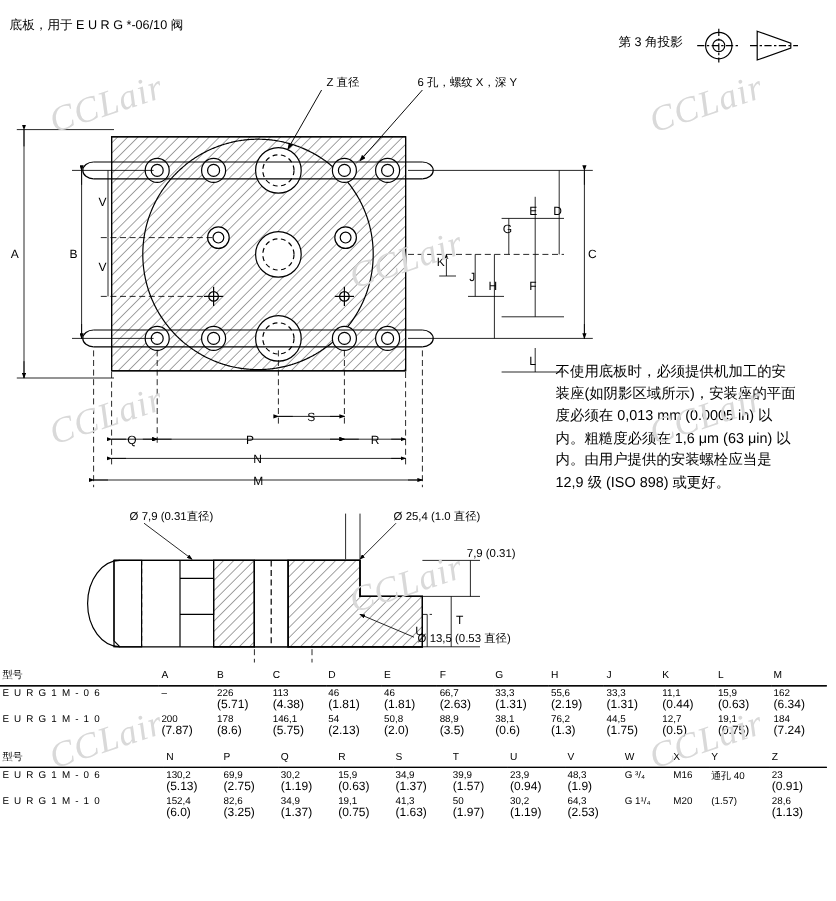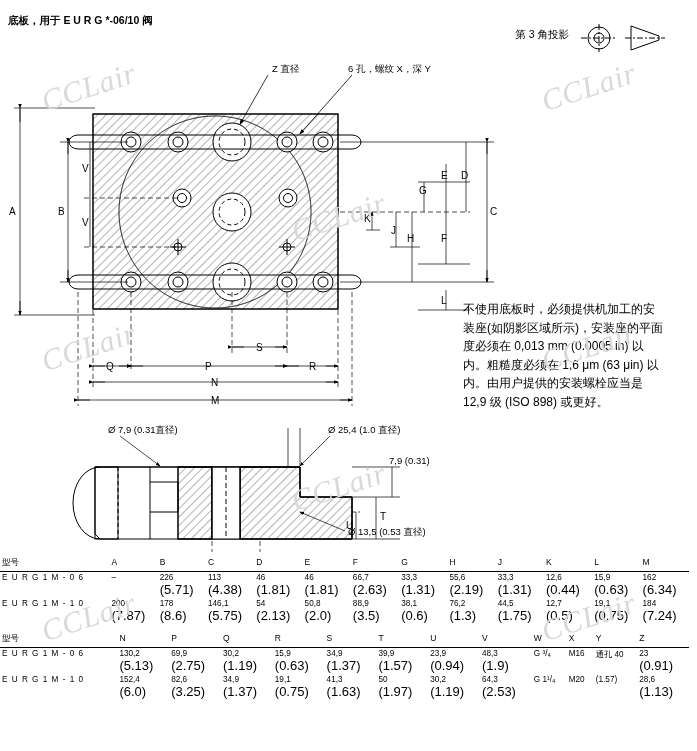--- a/index.html
+++ b/index.html
@@ -17,35 +17,35 @@
     font-style:italic;
     font-size:30px;
     color:#d9d9d9;
     letter-spacing:1px;
     transform:rotate(-18deg);
     white-space:nowrap;
     pointer-events:none;
     z-index:5;
   }
   #title{
-    position:absolute;left:8px;top:14px;font-size:10.5px;font-weight:bold;
+    position:absolute;left:8px;top:14px;font-size:10.5px;
   }
   #proj-label{
     position:absolute;right:128px;top:28px;font-size:10.5px;
   }
   .proj-sym{position:absolute;right:28px;top:22px;}
   .diagram{position:absolute;left:0;top:42px;width:697px;height:510px;}
   .table-wrap{position:absolute;left:0;top:556px;width:689px;}
   table{border-collapse:collapse;width:100%;font-size:8.2px;}
   th,td{text-align:left;padding:1px 2px;vertical-align:top;font-weight:normal;}
   thead th{font-size:8.5px;padding-bottom:2px;}
   .tbl{margin-bottom:8px;}
   .tbl .hdrrow th{border-bottom:1px solid #000;}
   .model{white-space:nowrap;letter-spacing:1px;}
-  .sub{display:block;font-size:13px;}
+  .sub{display:block;font-size:10px;}
   .note{
     position:absolute;left:448px;top:300px;width:200px;
     font-size:12px;line-height:1.55;margin-left:15px;
   }
   svg text{font-family:"Liberation Sans", sans-serif;}
 </style>
 </head>
 <body>
 
 <div class="wm" style="left:40px;top:70px;">CCLair</div>
@@ -343,21 +343,21 @@
         <td class="model">E U R G 1 M - 0 6</td>
         <td><span>–</span><span class="sub"></span></td>
         <td><span>226</span><span class="sub">(5.71)</span></td>
         <td><span>113</span><span class="sub">(4.38)</span></td>
         <td><span>46</span><span class="sub">(1.81)</span></td>
         <td><span>46</span><span class="sub">(1.81)</span></td>
         <td><span>66,7</span><span class="sub">(2.63)</span></td>
         <td><span>33,3</span><span class="sub">(1.31)</span></td>
         <td><span>55,6</span><span class="sub">(2.19)</span></td>
         <td><span>33,3</span><span class="sub">(1.31)</span></td>
-        <td><span>12,6</span><span class="sub">(0.44)</span></td>
+        <td><span>11,1</span><span class="sub">(0.44)</span></td>
         <td><span>15,9</span><span class="sub">(0.63)</span></td>
         <td><span>162</span><span class="sub">(6.34)</span></td>
       </tr>
       <tr>
         <td class="model">E U R G 1 M - 1 0</td>
         <td><span>200</span><span class="sub">(7.87)</span></td>
         <td><span>178</span><span class="sub">(8.6)</span></td>
         <td><span>146,1</span><span class="sub">(5.75)</span></td>
         <td><span>54</span><span class="sub">(2.13)</span></td>
         <td><span>50,8</span><span class="sub">(2.0)</span></td>

